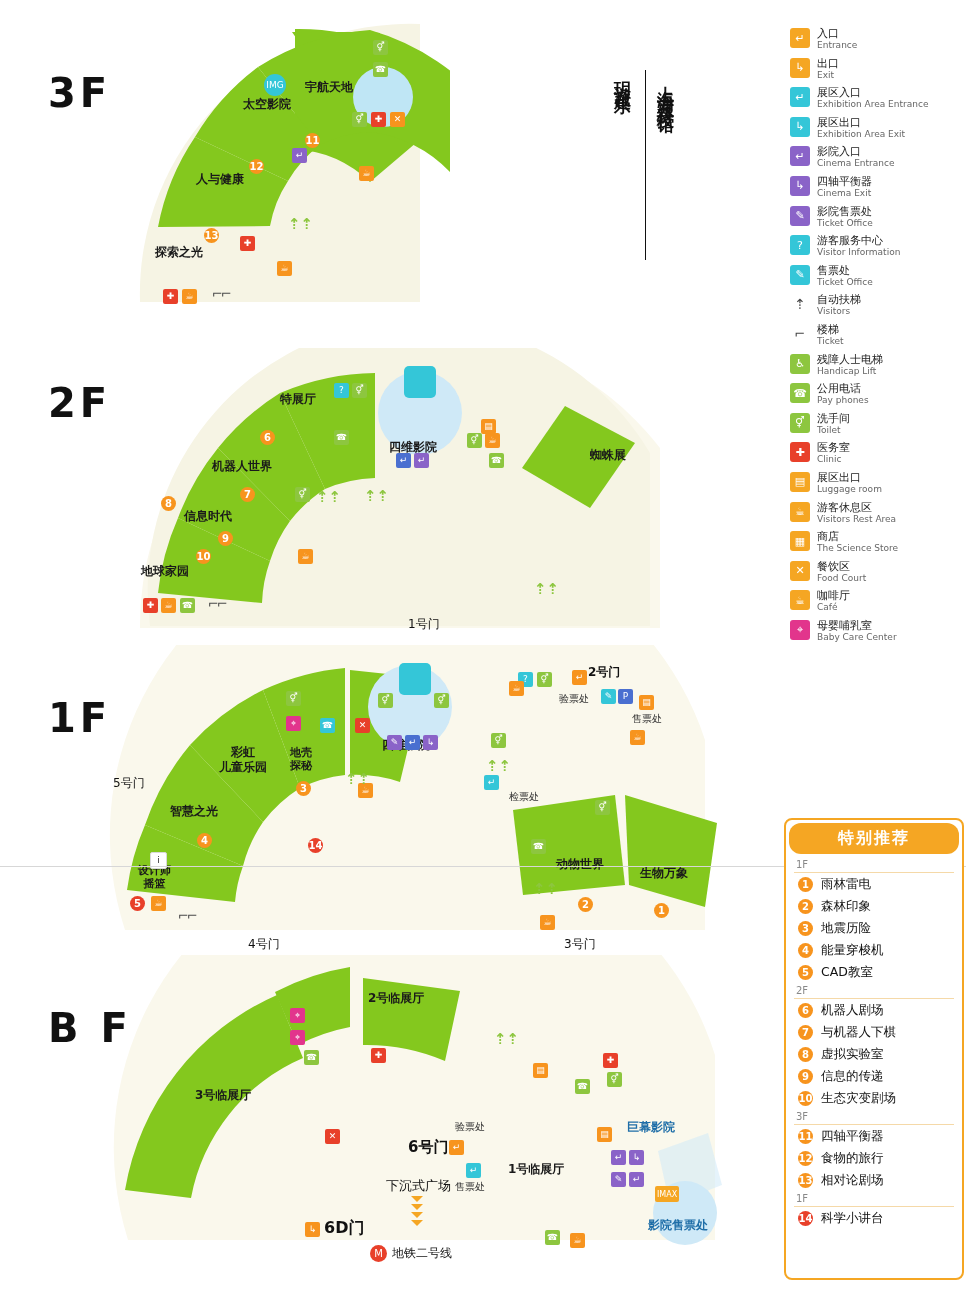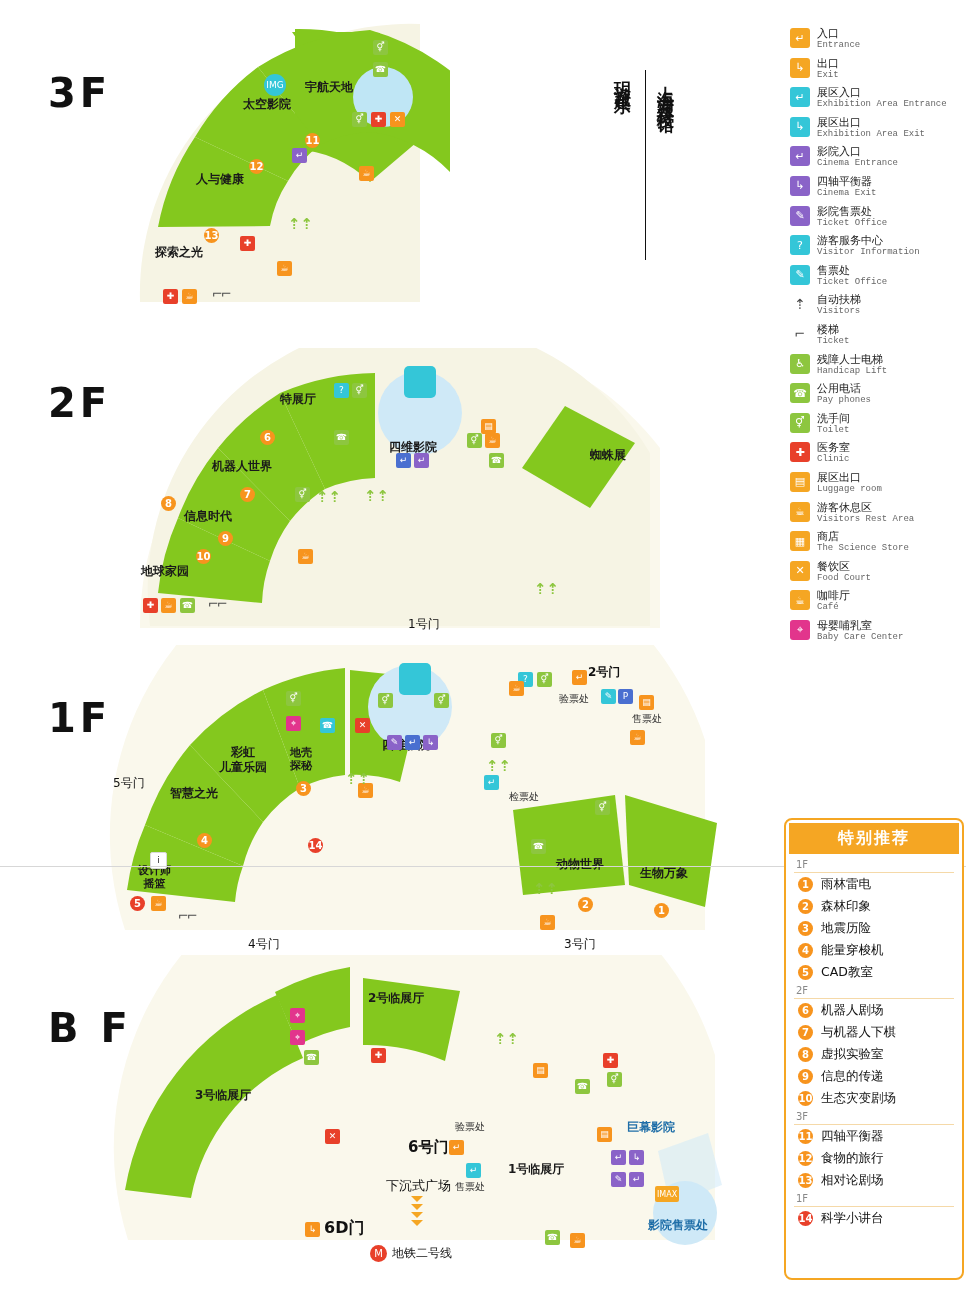--- a/index.html
+++ b/index.html
@@ -59,29 +59,29 @@
   }
   .vrule{position:absolute;width:1px;background:#111;}
   
   #legend{position:absolute;left:790px;top:28px;width:176px;}
   .leg{display:flex;align-items:flex-start;margin-bottom:6.6px;}
   .leg .box{
     width:20px;height:20px;border-radius:3px;flex:0 0 20px;margin-right:7px;
     display:flex;align-items:center;justify-content:center;color:#fff;font-size:11px;
   }
   .leg .txt .cn{font-size:11px;color:#222;line-height:12px;}
-  .leg .txt .en{font-size:9px;color:#666;line-height:11px;font-family:Liberation Mono, monospace;}
+  .leg .txt .en{font-size:9px;color:#666;line-height:11px;}
   
   #rec{
     position:absolute;left:784px;top:818px;width:180px;height:462px;
     border:2px solid #f5a623;border-radius:8px;background:#fff;box-sizing:border-box;
   }
   #rec .head{
     background:#f5a623;color:#fff;font-size:16px;font-weight:bold;
-    text-align:center;padding:5px 0;letter-spacing:2px;border-radius:0;
+    text-align:center;padding:5px 0;letter-spacing:2px;border-radius:12px;
     margin:3px;
   }
   #rec .flr{font-size:10px;color:#888;padding:2px 0 2px 10px;}
   #rec .hr{height:1px;background:#f5d9a8;margin:0 8px;}
   #rec .item{display:flex;align-items:center;padding:2.5px 0 2.5px 12px;}
   #rec .item .d{
     width:15px;height:15px;border-radius:50%;background:#f7941e;color:#fff;
     font-size:10px;font-weight:bold;display:flex;align-items:center;justify-content:center;
     margin-right:8px;flex:0 0 15px;
   }
@@ -204,21 +204,21 @@
   <path class="green" d="M408 165 L510 150 L520 240 L418 250 Z"></path>
   <path class="green" d="M520 150 L612 178 L600 262 L524 240 Z"></path>
 </svg>
 
 <div class="abs" style="left:399px;top:663px;width:32px;height:32px;border-radius:5px;background:#34c6d8;"></div>
 <div class="zone" style="left:382px;top:738px;">四维影院</div>
 <div class="zone" style="left:219px;top:745px;line-height:15px;white-space:pre;">彩虹
 儿童乐园</div>
 <div class="zone sm" style="left:290px;top:746px;line-height:13px;white-space:pre;">地壳
 探秘</div>
-<div class="zone" style="left:170px;top:786px;">智慧之光</div>
+<div class="zone" style="left:170px;top:804px;">智慧之光</div>
 <div class="zone sm" style="left:138px;top:864px;line-height:13px;white-space:pre;">设计师
 摇篮</div>
 <div class="zone" style="left:556px;top:857px;">动物世界</div>
 <div class="zone" style="left:640px;top:866px;">生物万象</div>
 <div class="abs" style="left:559px;top:692px;font-size:10px;color:#333;">验票处</div>
 <div class="abs" style="left:632px;top:712px;font-size:10px;color:#333;">售票处</div>
 <div class="abs" style="left:509px;top:790px;font-size:10px;color:#333;">检票处</div>
 
 <div class="ic green" style="left:286px;top:691px;">⚥</div>
 <div class="ic green" style="left:378px;top:693px;">⚥</div>

